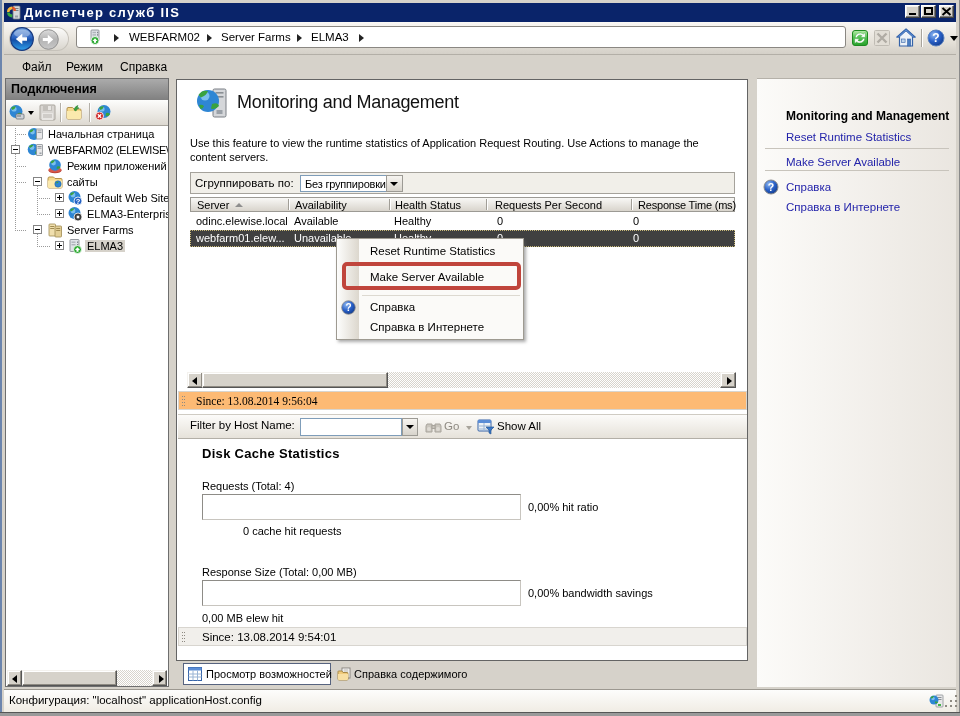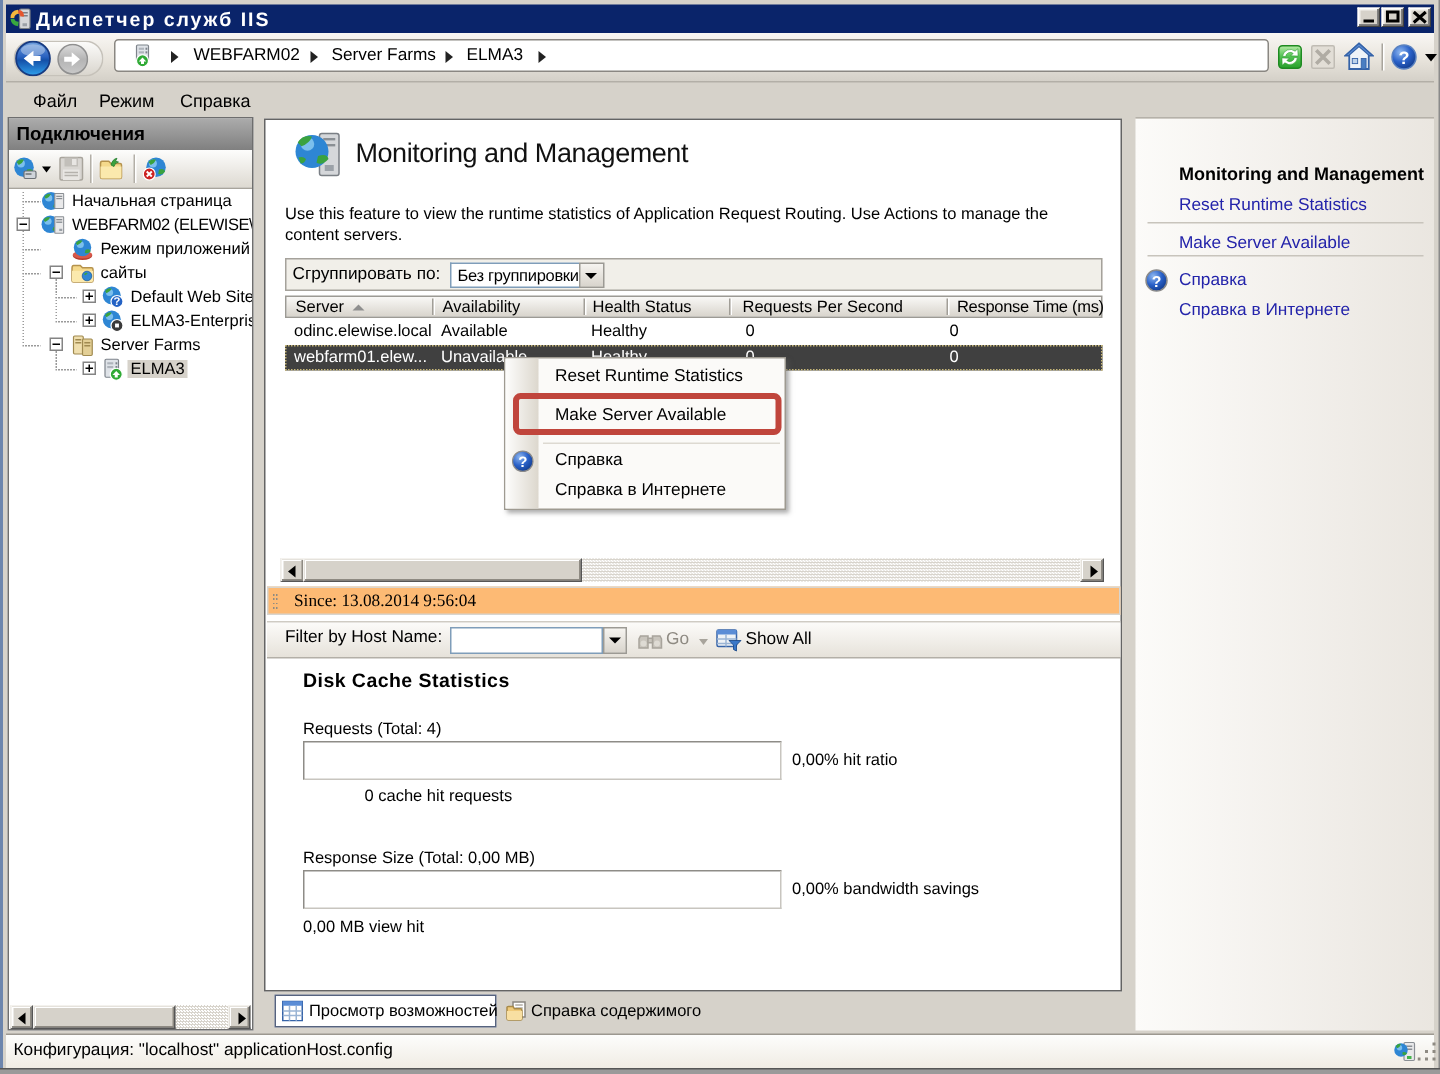--- a/index.html
+++ b/index.html
@@ -426,21 +426,26 @@
     <span style="position:absolute;left:319px;top:5px;font-size:11.5px;text-align:right;">Show All</span>
   </div>
   <div style="position:absolute;left:25px;top:366px;font-size:13px;font-weight:bold;letter-spacing:0.3px;">Disk Cache Statistics</div>
   <div class="desc" style="left:25px;top:400px;">Requests (Total: 4)</div>
   <div style="position:absolute;left:25px;top:414px;width:319px;height:26px;border:1px solid #8e8c87;border-right-color:#c8c5bf;border-bottom-color:#c8c5bf;background:#fff;"></div>
   <div class="desc" style="left:351px;top:421px;">0,00% hit ratio</div>
   <div class="desc" style="left:25px;top:445px;margin-left:41px;">0 cache hit requests</div>
   <div class="desc" style="left:25px;top:486px;">Response Size (Total: 0,00 MB)</div>
   <div style="position:absolute;left:25px;top:500px;width:319px;height:26px;border:1px solid #8e8c87;border-right-color:#c8c5bf;border-bottom-color:#c8c5bf;background:#fff;"></div>
   <div class="desc" style="left:351px;top:507px;">0,00% bandwidth savings</div>
-  <div class="desc" style="left:25px;top:532px;">0,00 MB view hit</div>
+  <div class="desc" style="left:25px;top:532px;">0,00 MB elew hit</div>
+  <div style="position:absolute;left:1px;top:547px;width:569px;height:19px;background:#f1efeb;border:1px solid #d8d5cf;">
+    <div class="dot-v" style="left:3px;top:4px;height:11px;background-image:repeating-linear-gradient(#8e8a82 0 1px,transparent 1px 3px);"></div>
+    <div class="dot-v" style="left:5px;top:4px;height:11px;background-image:repeating-linear-gradient(#8e8a82 0 1px,transparent 1px 3px);"></div>
+    <span style="position:absolute;left:23px;top:3px;font-size:11.5px;">Since: 13.08.2014 9:54:01</span>
+  </div>
 </div>
 
 <div class="abs" id="rpanel">
   <div style="position:absolute;left:29px;top:30px;font-size:12px;font-weight:bold;">Monitoring and Management</div>
   <span class="alink" style="left:29px;top:52px;">Reset Runtime Statistics</span>
   <div class="asep" style="top:69px;"></div>
   <span class="alink" style="left:29px;top:77px;">Make Server Available</span>
   <div class="asep" style="top:91px;"></div>
   <div id="helpico1" style="position:absolute;left:6px;top:100px;width:16px;height:16px;"><svg width="16" height="16" viewBox="0 0 16 16">
         <defs>

